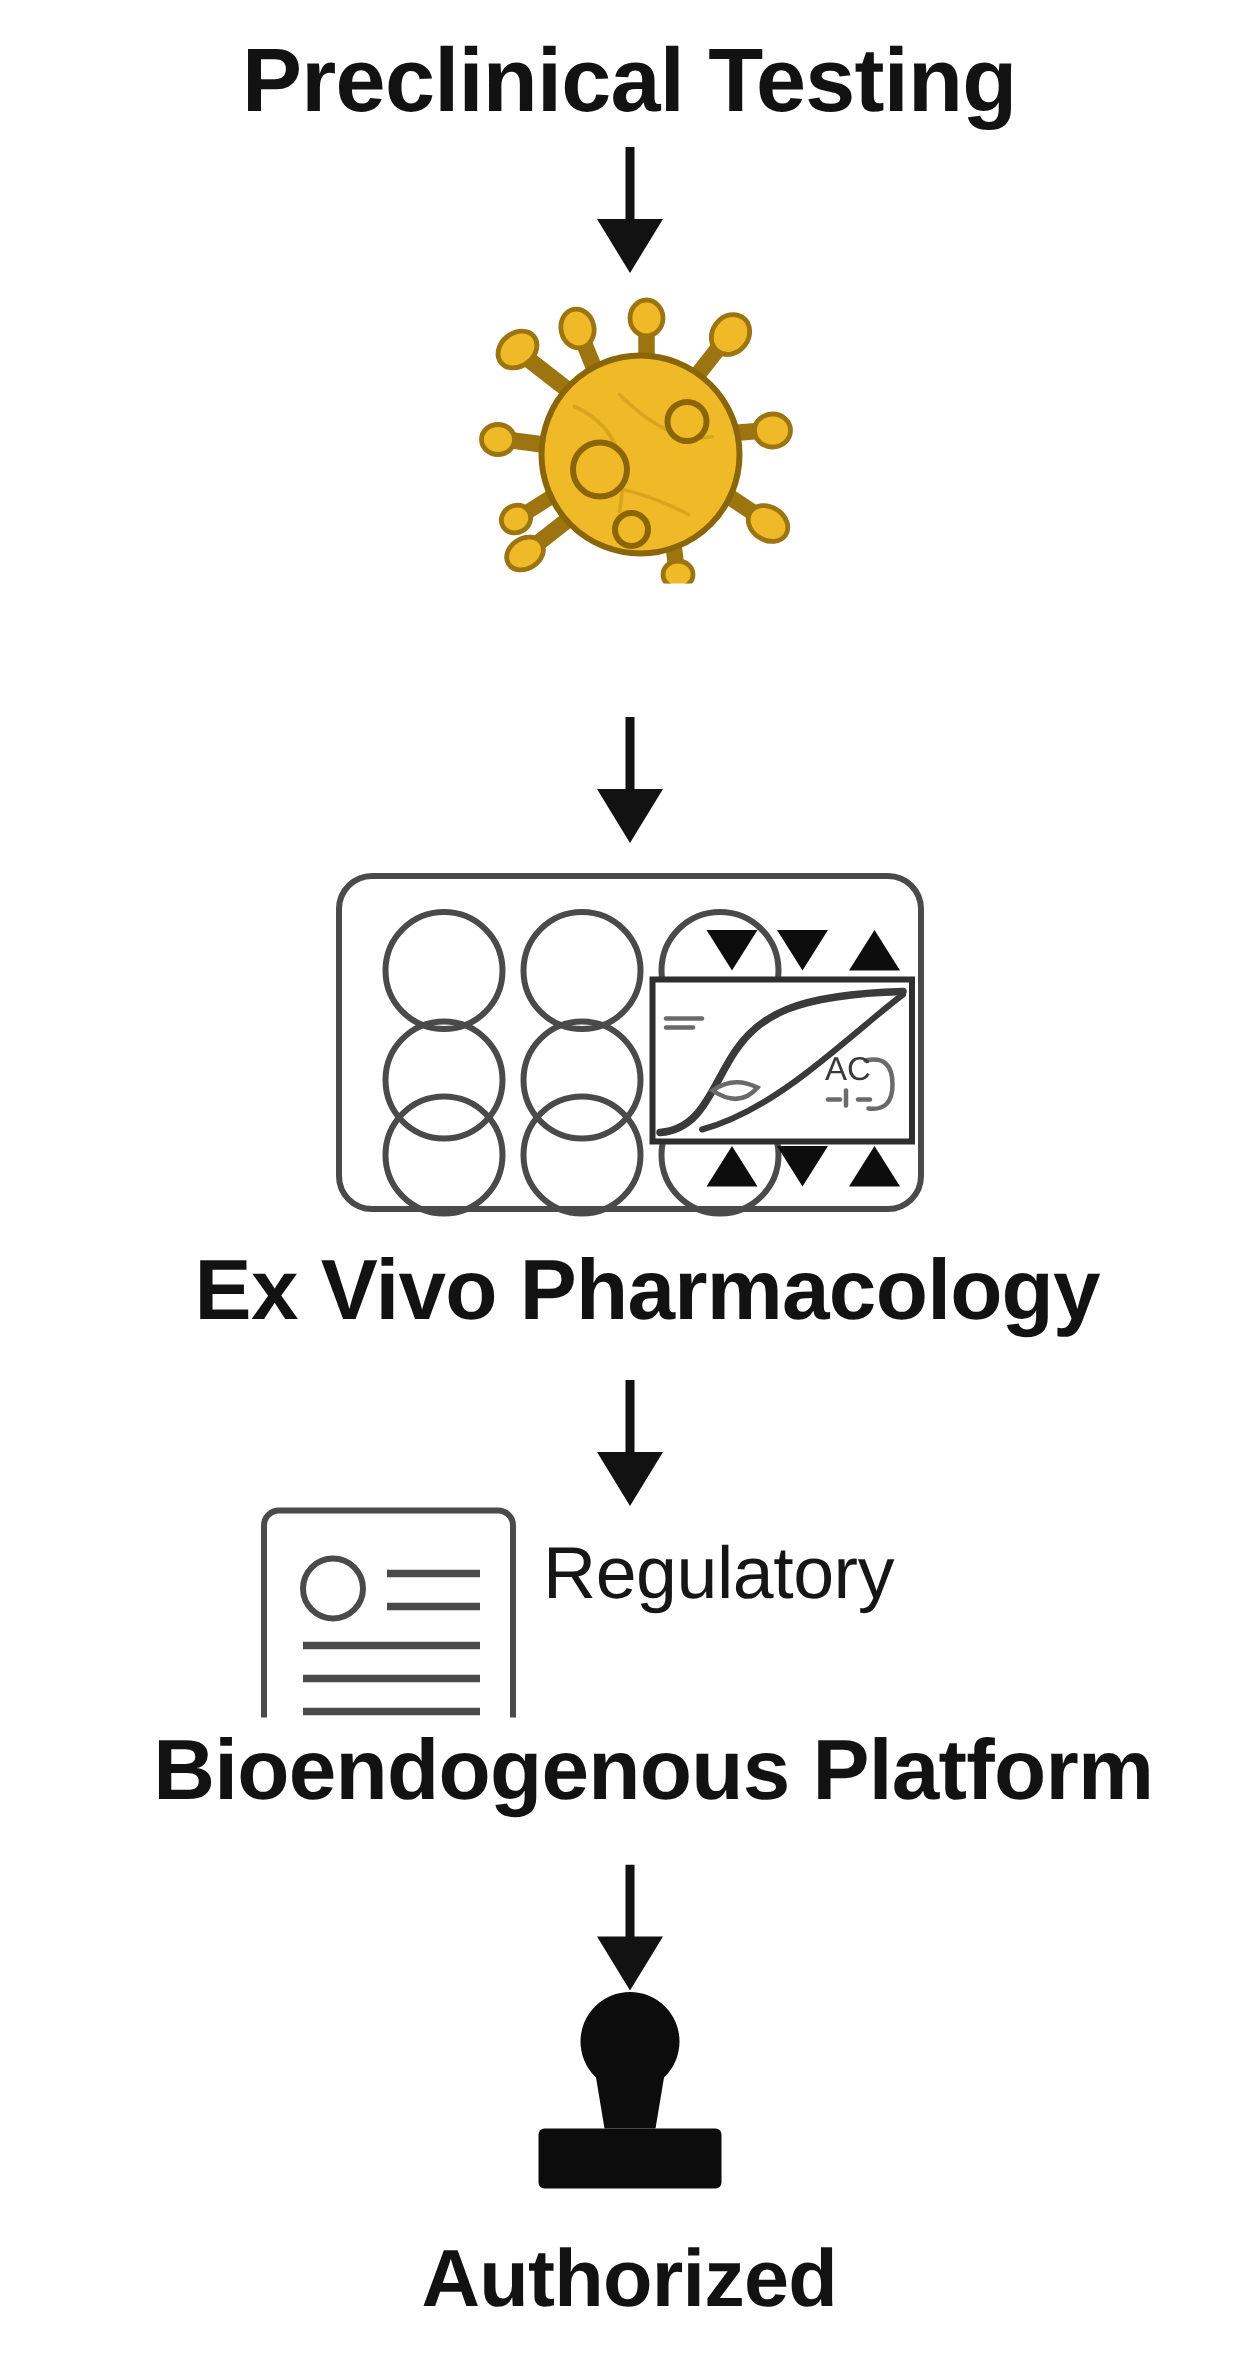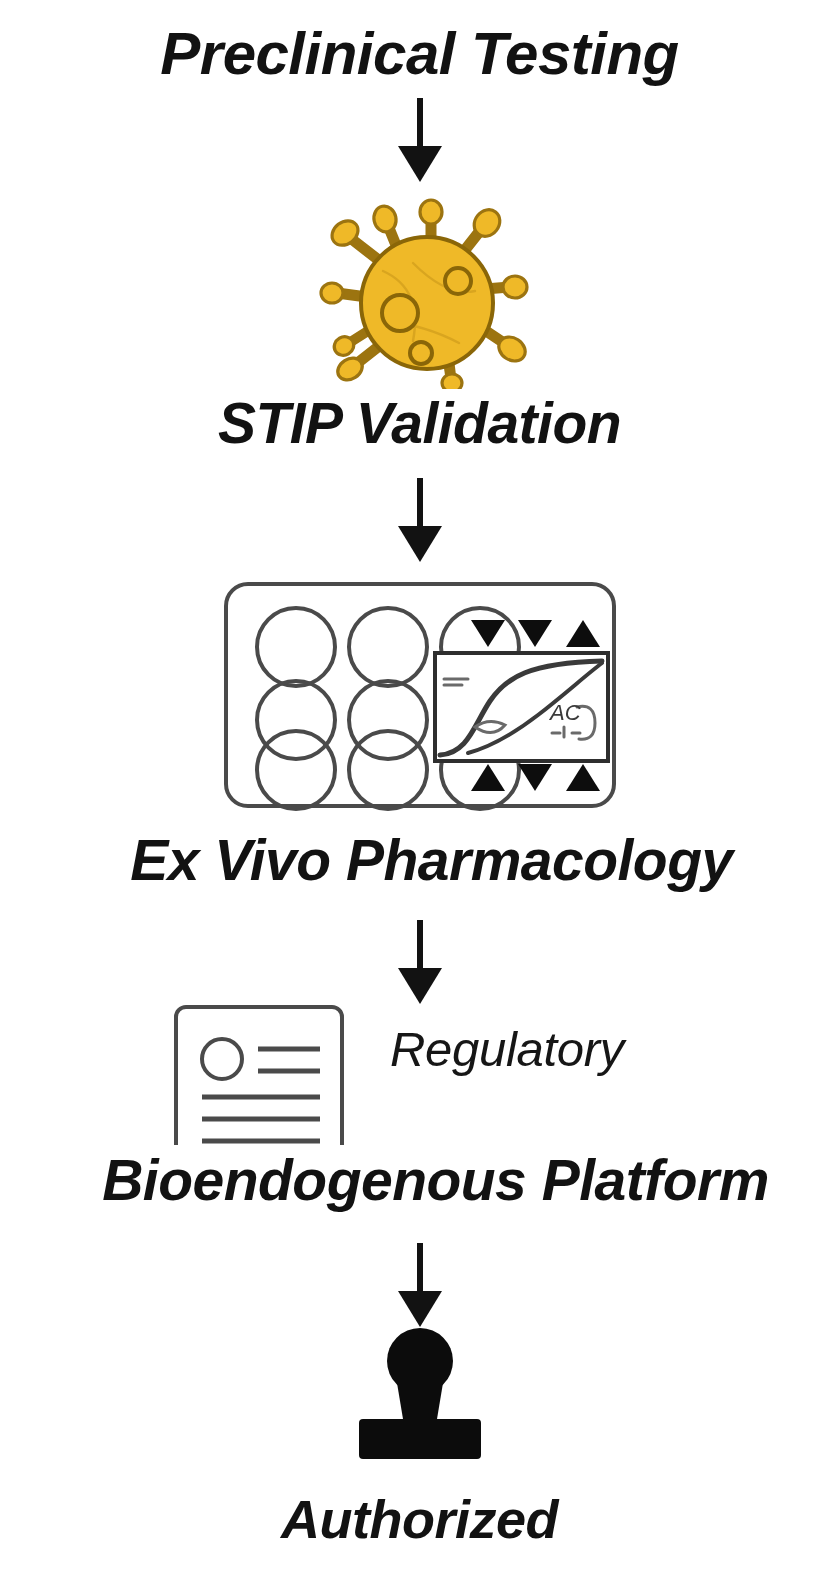--- a/index.html
+++ b/index.html
@@ -16,21 +16,20 @@
     overflow: hidden;
     position: relative;
   }
   .flow {
     width: 839px;
     height: 1584px;
     display: flex;
     flex-direction: column;
     align-items: center;
     position: relative;
-    font-style: italic;
   }
 
   
   .label-bold {
     font-weight: bold;
     color: #121212;
     text-align: center;
     line-height: 1.0;
     letter-spacing: -0.5px;
     white-space: nowrap;
@@ -44,21 +43,20 @@
   .label-regsub {
     position: absolute;
     top: 1022px;
     left: 362px;
     font-size: 49px;
     font-weight: normal;
     line-height: 1.14;
     color: #161616;
     letter-spacing: -0.3px;
     text-align: center;
-    margin-left: 28px;
   }
   .label-regsub div { white-space: nowrap; }
 
   
   .arrow {
     position: absolute;
     left: 0;
     width: 839px;
     display: flex;
     justify-content: center;
@@ -139,21 +137,20 @@
           <path d="M80 128 Q120 132 154 150"></path>
         </g>
 
         <circle cx="95" cy="120" r="18" fill="#efb928" stroke="#8a6608" stroke-width="4"></circle>
         <circle cx="153" cy="88" r="13" fill="#efb928" stroke="#8a6608" stroke-width="4"></circle>
         <circle cx="116" cy="160" r="11" fill="#efb928" stroke="#8a6608" stroke-width="4"></circle>
       </g>
     </svg>
   </div>
 
-  <div class="label-bold label-stip">STIP Validation</div>
 
   <div class="arrow arrow-2">
     <svg width="60" height="86" viewBox="0 0 60 86" aria-hidden="true">
       <line x1="30" y1="0" x2="30" y2="58" stroke="#121212" stroke-width="6"></line>
       <polygon points="30,84 8,48 52,48" fill="#121212"></polygon>
     </svg>
   </div>
 
   <div class="icon-wrap plate-wrap">
     <svg width="396" height="240" viewBox="0 0 396 240" aria-hidden="true">

